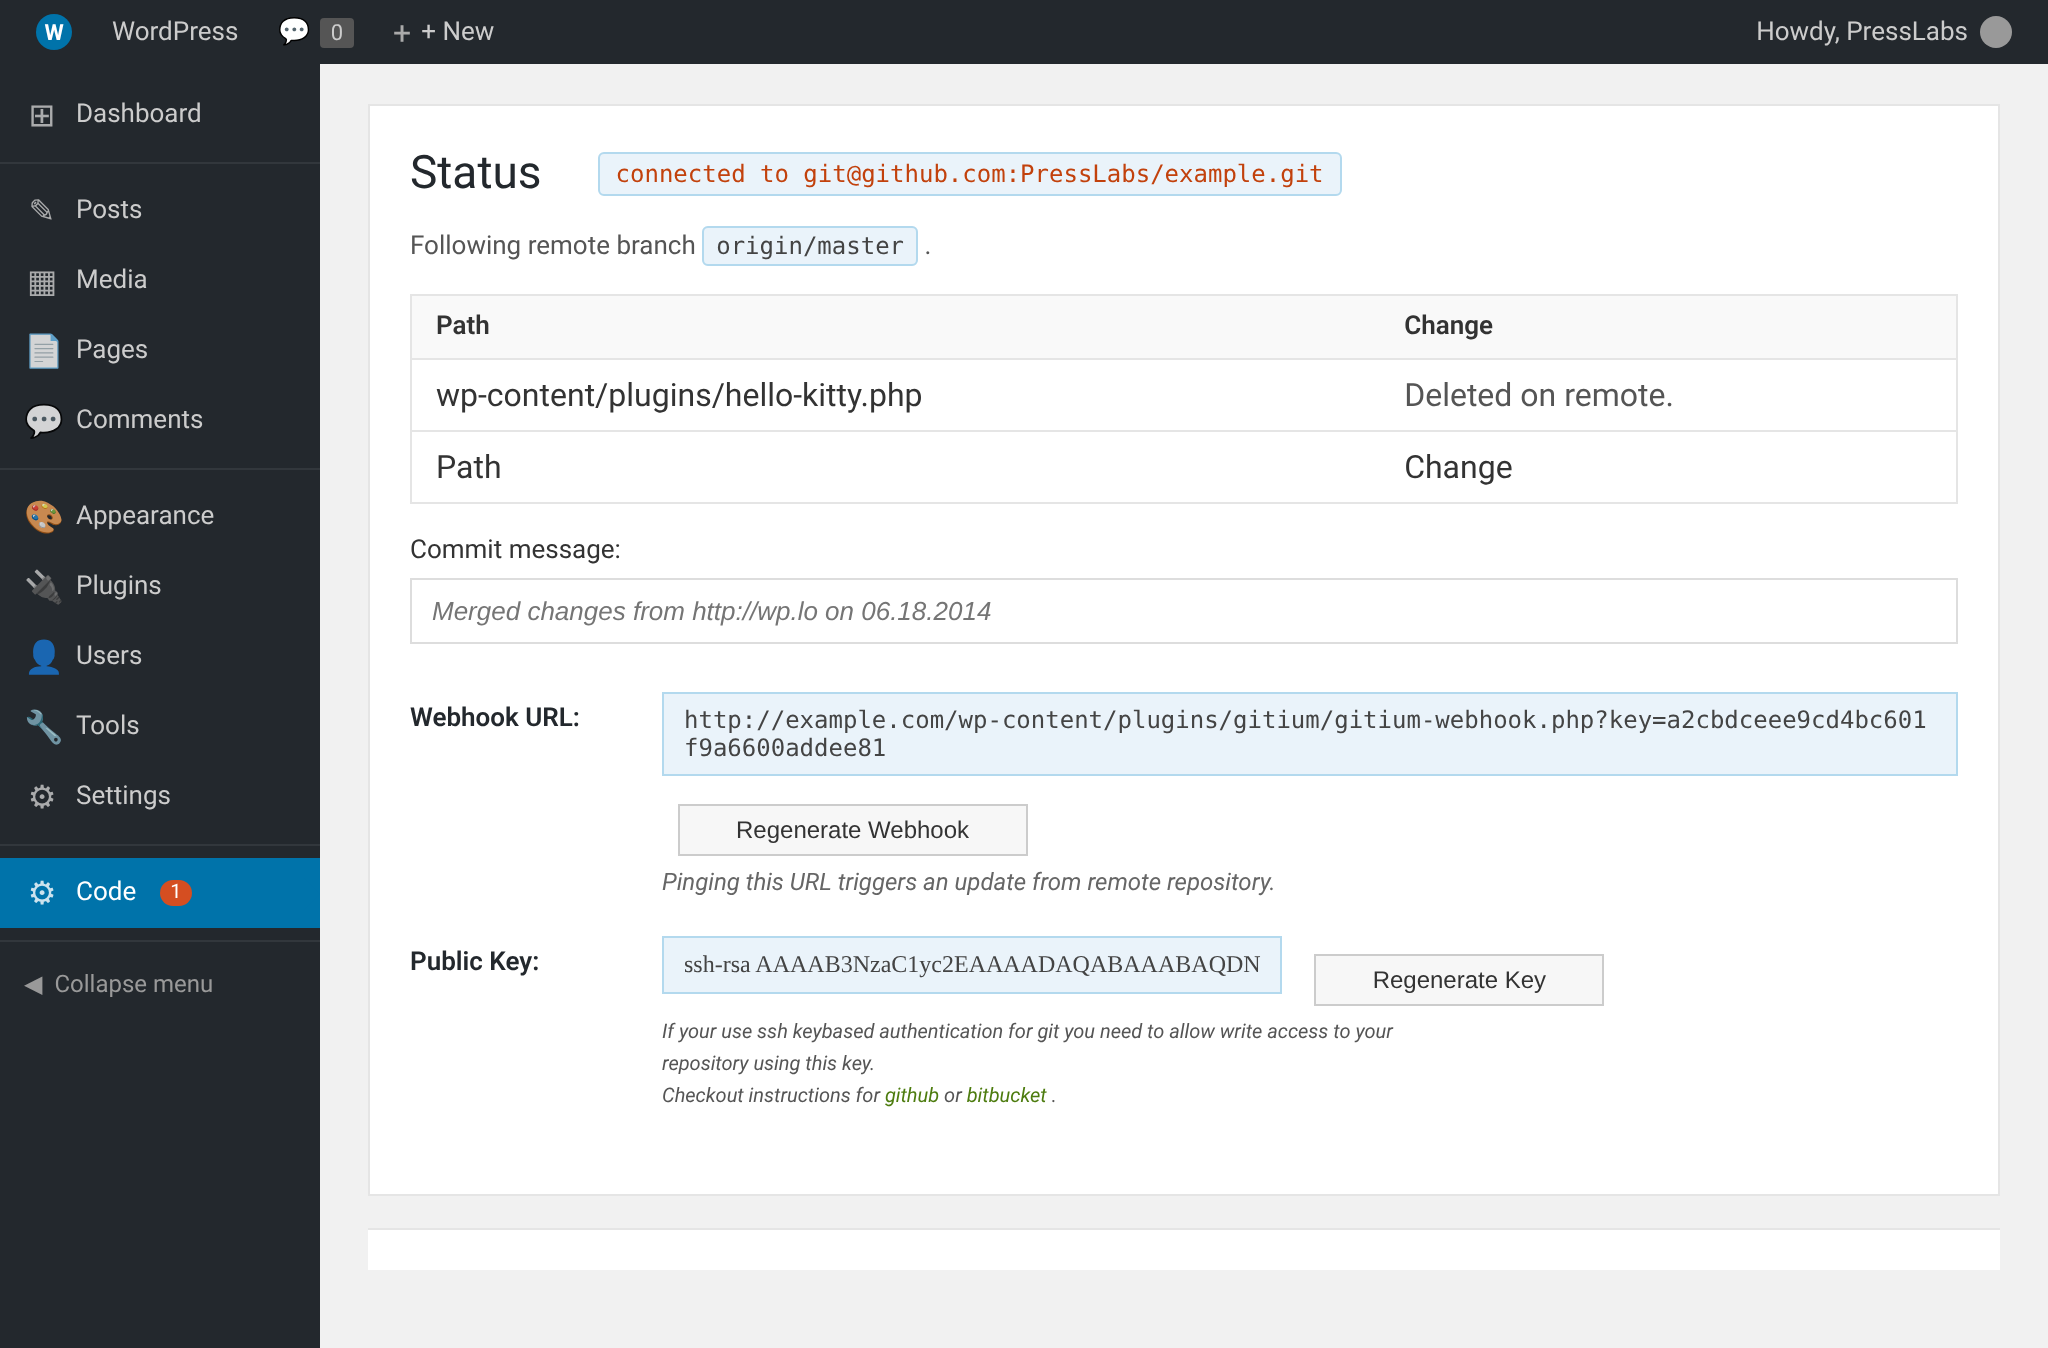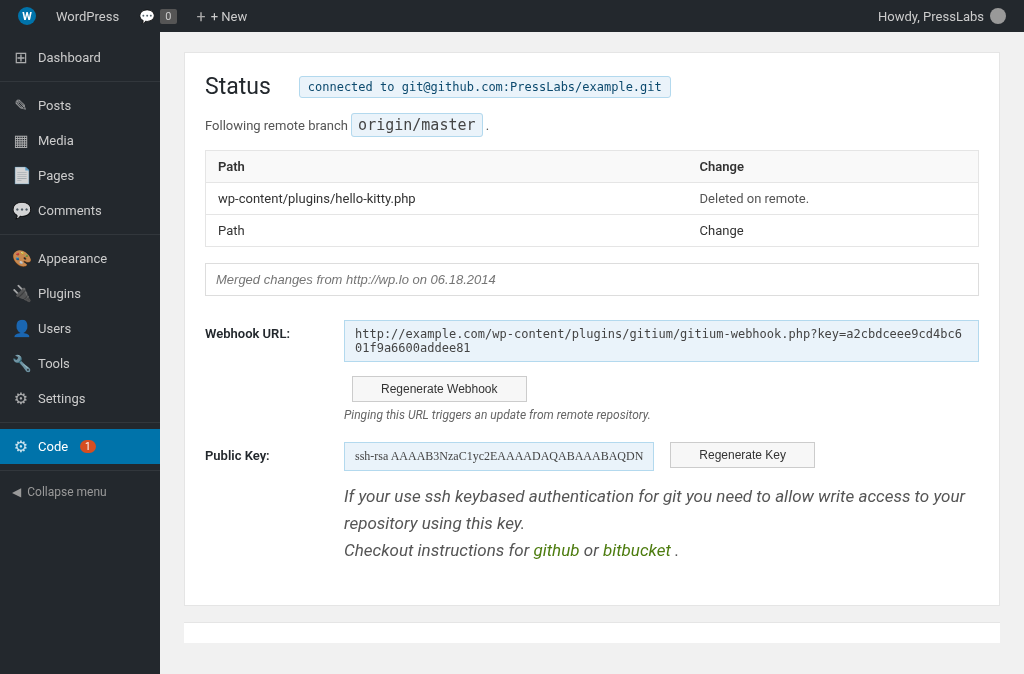--- a/index.html
+++ b/index.html
@@ -93,33 +93,33 @@
       font-weight: 400;
       color: #23282d;
       margin-bottom: 16px;
       display: flex;
       align-items: center;
       gap: 28px;
     }
     .status-badge {
       background: #eaf3fa;
       border: 1px solid #b3d9ee;
-      color: #0c4a6e;
+      color: #c2410c;
       font-size: 12px;
       padding: 3px 8px;
       border-radius: 3px;
       font-family: monospace;
     }
 
     .following-text { color: #555; margin-bottom: 16px; font-size: 13px; }
     .branch-badge {
       background: #eaf3fa;
       border: 1px solid #b3d9ee;
       color: #444;
-      font-size: 15px;
+      font-size: 12px;
       padding: 2px 6px;
       border-radius: 3px;
       font-family: monospace;
     }
 
     
     .status-table {
       width: 100%;
       border-collapse: collapse;
       margin-bottom: 16px;
@@ -131,21 +131,21 @@
       padding: 8px 12px;
       font-weight: 600;
       color: #333;
       border-bottom: 1px solid #e5e5e5;
       font-size: 13px;
     }
     .status-table td {
       padding: 8px 12px;
       border-bottom: 1px solid #e5e5e5;
       color: #333;
-      font-size: 13px;
+      font-size: 16px;
     }
     .status-table tr:last-child td { border-bottom: none; }
     .status-table .deleted { color: #555; }
 
     
     .form-section { margin-bottom: 20px; }
     .form-label { font-size: 13px; color: #333; margin-bottom: 6px; }
     .commit-input {
       width: 100%;
       padding: 8px 10px;
@@ -169,21 +169,21 @@
       box-shadow: 0 2px 5px rgba(0,0,0,0.2);
       outline: 3px solid rgba(220, 100, 100, 0.4);
       outline-offset: 2px;
     }
 
     
     .section-row {
       display: flex;
       align-items: flex-start;
       margin-bottom: 20px;
-      gap: 19px;
+      gap: 6px;
     }
     .section-label {
       font-weight: 600;
       font-size: 13px;
       color: #23282d;
       min-width: 120px;
       padding-top: 6px;
     }
     .section-content { flex: 1; }
     .url-box {
@@ -221,30 +221,30 @@
       font-family: Liberation Serif, serif;
       color: #444;
       display: inline-block;
       margin-bottom: 6px;
       overflow: hidden;
       max-width: 340px;
       white-space: nowrap;
       text-overflow: ellipsis;
     }
     .key-hint {
-      font-size: 17px;
+      font-size: 10px;
       font-style: italic;
       color: #555;
       line-height: 1.6;
     }
     .key-hint a { color: #4d7c0f; text-decoration: none; }
 
     .webhook-row {
       display: flex;
-      align-items: flex-start;
+      align-items: flex-end;
       gap: 8px;
       margin-bottom: 6px;
       flex-wrap: wrap;
     }
 
     
     #footer {
       background: #fff;
       border-top: 1px solid #e5e5e5;
       padding: 10px 20px;
@@ -375,20 +375,21 @@
           </tr>
           <tr>
             <td>Path</td>
             <td>Change</td>
           </tr>
         </tbody>
       </table>
 
       
       <div class="form-section">
+        <div class="form-label">Commit message:</div>
         <input class="commit-input" type="text" placeholder="Merged changes from http://wp.lo on 06.18.2014" style="">
       </div>
 
       
 
       <div style="margin-top: 24px;"></div>
 
       
       <div class="section-row">
         <div class="section-label">Webhook URL:</div>

